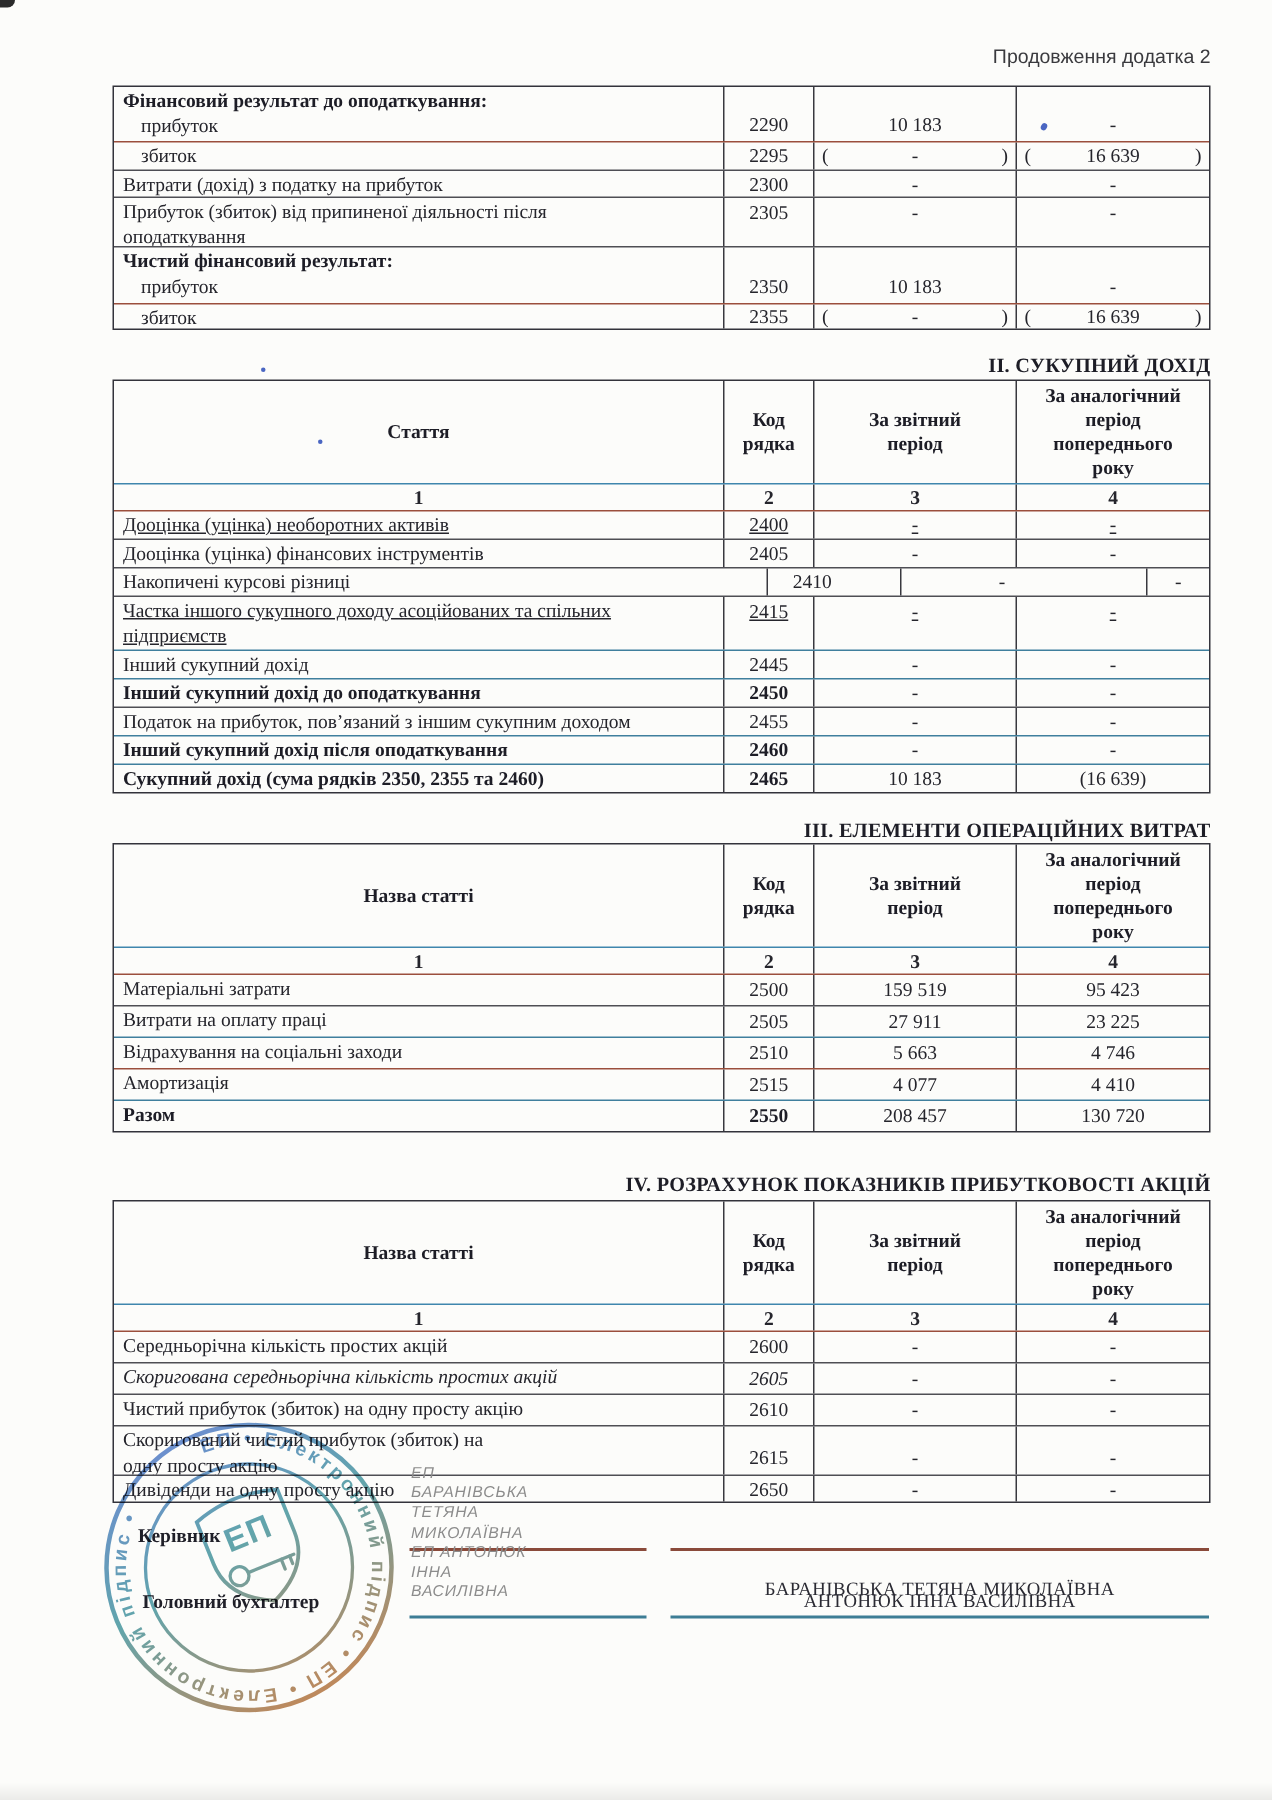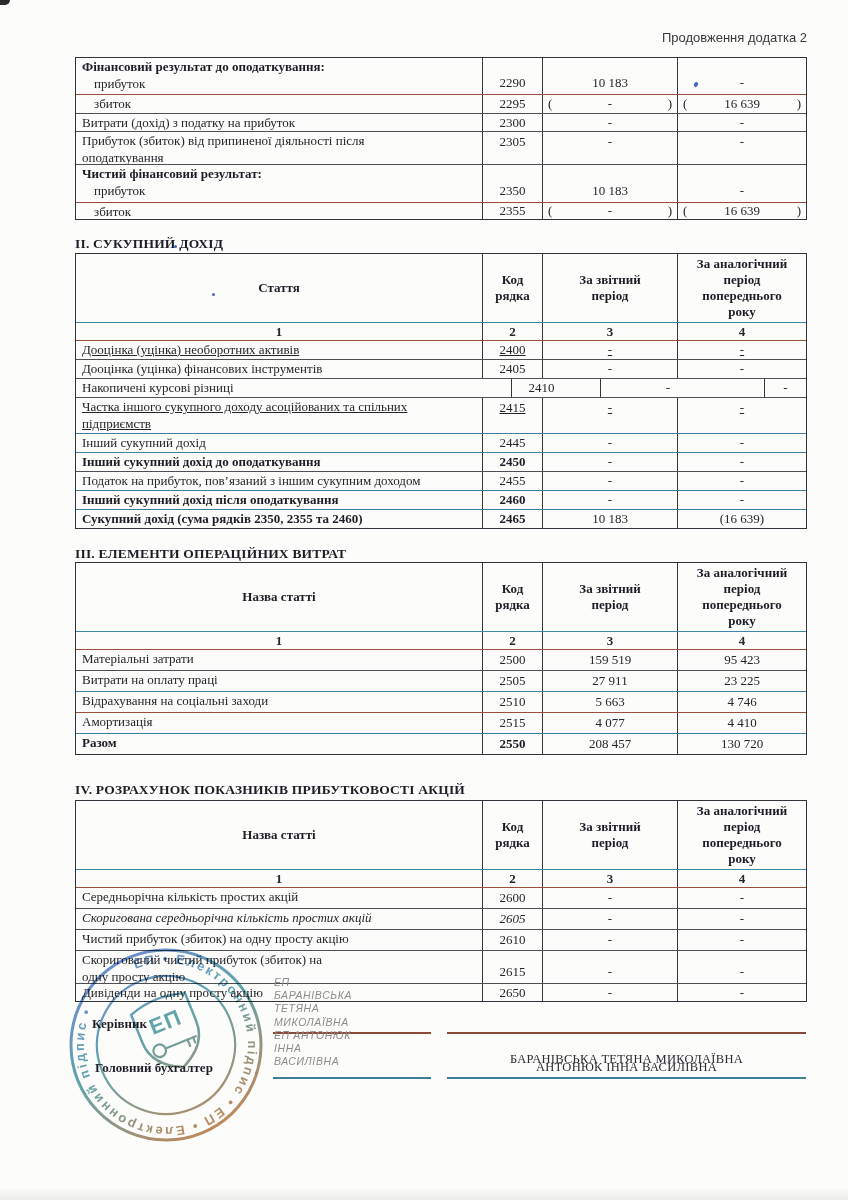--- a/index.html
+++ b/index.html
@@ -10,21 +10,21 @@
   
   .corner-speck{position:absolute;left:0;top:0;width:10px;height:5px;background:#2a2a2a;
                 border-radius:0 0 6px 0;}
   .bottom-band{position:absolute;left:0;bottom:0;width:100%;height:12px;
                background:linear-gradient(to bottom,rgba(0,0,0,0),rgba(0,0,0,.07));}
   .speck{position:absolute;background:#4a66c2;border-radius:50%;}
 
   .header-note{position:absolute;top:30px;right:41px;font-family:"Liberation Sans",sans-serif;
                font-size:13px;color:#3a3a3e;}
 
-  .sec-title{position:absolute;left:75px;width:732px;text-align:left;font-weight:700;
+  .sec-title{position:absolute;left:75px;width:732px;text-align:right;font-weight:700;
              font-size:13.5px;letter-spacing:.2px;color:#1d1d26;}
   #title2{top:236px;} #title3{top:546px;} #title4{top:782px;}
 
   
   .tbl{position:absolute;left:75px;width:732px;border:1.6px solid #33333b;box-sizing:border-box;}
   #t1{top:57px;} #t2{top:253px;} #t3{top:562px;} #t4{top:800px;}
   .trow{display:grid;grid-template-columns:406px 60px 135px 1fr;box-sizing:border-box;}
   .trow.bt{border-top:1.2px solid #4e4e54;}
   .c{overflow:hidden;font-size:13px;box-sizing:border-box;}
   .bl{border-left:1.3px solid #38383f;}

